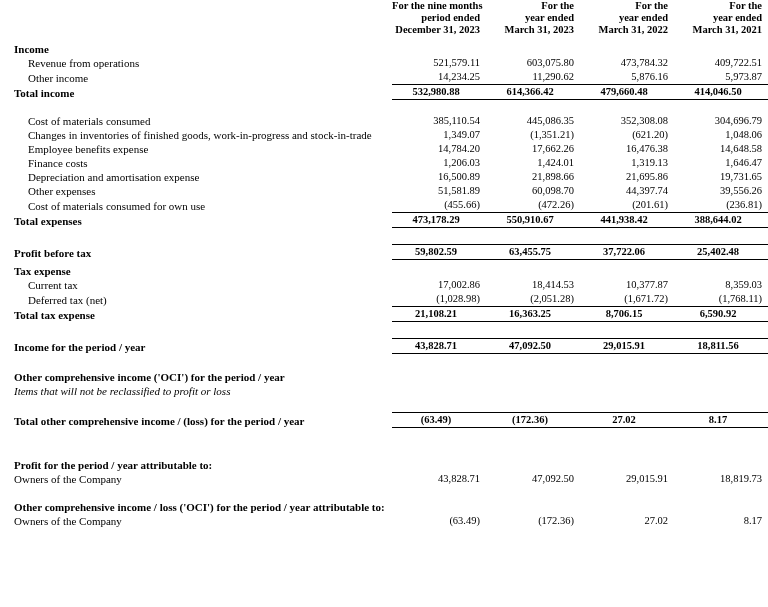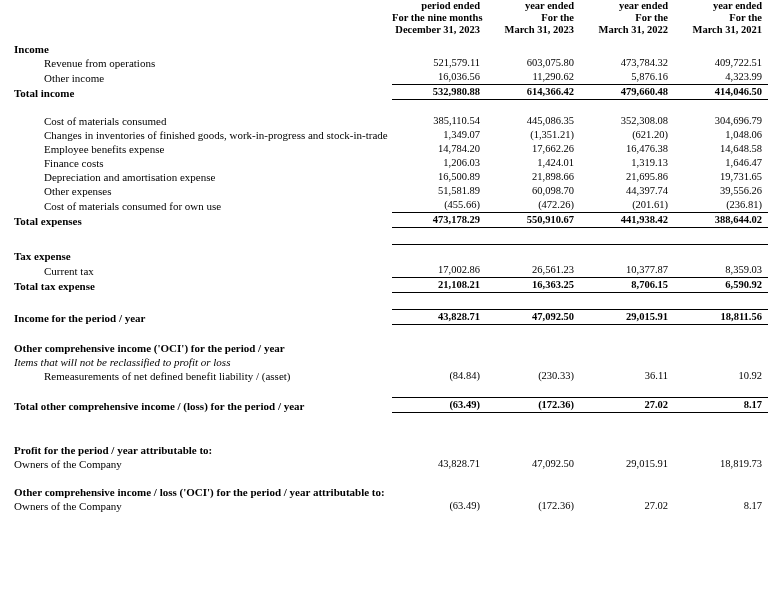--- a/index.html
+++ b/index.html
@@ -50,36 +50,36 @@
   .hdr td.lbl { padding: 0; }
 
   
   .lbl {
     text-align: left;
     padding-left: 14px;
     white-space: nowrap;
     font-size: 11px;
     line-height: 14px;
   }
-  .lbl.ind1 { padding-left: 44px; }
+  .lbl.ind1 { padding-left: 28px; }
   .lbl.b  { font-weight: bold; }
   .lbl.it { font-style: italic; }
 
   
   .num {
     text-align: right;
     padding: 0 6px 0 0;
     white-space: nowrap;
     font-size: 10.5px;
     line-height: 14px;
   }
   .num.b { font-weight: bold; }
 
   
-  .rt  { border-top: 1px solid #000; }
+  .rt  { border-top: 1px solid #000; text-align: center; }
   .rbd { border-bottom: 3px double #000; }
 
   tr.h4  td { height: 4px;  line-height: 4px;  font-size: 1px; }
   tr.h6  td { height: 6px;  line-height: 6px;  font-size: 1px; }
   tr.h8  td { height: 8px;  line-height: 8px;  font-size: 1px; }
   tr.h10 td { height: 10px; line-height: 10px; font-size: 1px; }
   tr.h14 td { height: 14px; line-height: 14px; font-size: 1px; }
 
   .spacer-cell { font-size: 1px; }
 </style>
@@ -92,31 +92,31 @@
     <col class="c-label">
         <col class="c-num">
         <col class="c-num">
         <col class="c-num">
         <col class="c-num">
   </colgroup>
 
   <tbody>
         <tr class="hdr">
     <td class="lbl"></td>
+    <td>For the nine months</td>
+    <td>For the</td>
+    <td>For the</td>
+    <td>For the</td>
+  </tr>
+  <tr class="hdr">
+    <td class="lbl"></td>
     <td>period ended</td>
     <td>year ended</td>
     <td>year ended</td>
     <td>year ended</td>
-  </tr>
-  <tr class="hdr">
-    <td class="lbl"></td>
-    <td>For the nine months</td>
-    <td>For the</td>
-    <td>For the</td>
-    <td>For the</td>
   </tr>
   <tr class="hdr">
     <td class="lbl"></td>
     <td>December 31, 2023</td>
     <td>March 31, 2023</td>
     <td>March 31, 2022</td>
     <td>March 31, 2021</td>
   </tr>
 
   <tr class="h6">
@@ -132,24 +132,24 @@
   </tr>
   <tr>
     <td class="lbl ind1">Revenue from operations</td>
     <td class="num">521,579.11</td>
     <td class="num">603,075.80</td>
     <td class="num">473,784.32</td>
     <td class="num">409,722.51</td>
   </tr>
   <tr>
     <td class="lbl ind1">Other income</td>
-    <td class="num">16,036.56</td>
+    <td class="num">14,234.25</td>
     <td class="num">11,290.62</td>
     <td class="num">5,876.16</td>
-    <td class="num">4,323.99</td>
+    <td class="num">5,973.87</td>
   </tr>
   <tr>
     <td class="lbl b">Total income</td>
     <td class="num b rt">532,980.88</td>
     <td class="num b rt">614,366.42</td>
     <td class="num b rt">479,660.48</td>
     <td class="num b rt">414,046.50</td>
   </tr>
   <tr class="h6">
     <td class="spacer-cell"></td>
@@ -224,41 +224,55 @@
     <td class="rt spacer-cell"></td>
     <td class="rt spacer-cell"></td>
     <td class="rt spacer-cell"></td>
     <td class="rt spacer-cell"></td>
   </tr>
 
   <tr class="h10">
           <td colspan="5" class="spacer-cell"></td>
         </tr>
 
+  <tr>
+    <td class="lbl b">Profit before tax</td>
+    <td class="num b rt">59,802.59</td>
+    <td class="num b rt">63,455.75</td>
+    <td class="num b rt">37,722.06</td>
+    <td class="num b rt">25,402.48</td>
+  </tr>
   <tr class="h4">
     <td class="spacer-cell"></td>
     <td class="rt spacer-cell"></td>
     <td class="rt spacer-cell"></td>
     <td class="rt spacer-cell"></td>
     <td class="rt spacer-cell"></td>
   </tr>
 
   <tr>
     <td class="lbl b">Tax expense</td>
     <td class="num"></td>
     <td class="num"></td>
     <td class="num"></td>
     <td class="num"></td>
   </tr>
   <tr>
     <td class="lbl ind1">Current tax</td>
     <td class="num">17,002.86</td>
-    <td class="num">26,561.23</td>
+    <td class="num">18,414.53</td>
     <td class="num">10,377.87</td>
     <td class="num">8,359.03</td>
+  </tr>
+  <tr>
+    <td class="lbl ind1">Deferred tax (net)</td>
+    <td class="num">(1,028.98)</td>
+    <td class="num">(2,051.28)</td>
+    <td class="num">(1,671.72)</td>
+    <td class="num">(1,768.11)</td>
   </tr>
   <tr>
     <td class="lbl b">Total tax expense</td>
     <td class="num b rt">21,108.21</td>
     <td class="num b rt">16,363.25</td>
     <td class="num b rt">8,706.15</td>
     <td class="num b rt">6,590.92</td>
   </tr>
   <tr class="h6">
     <td class="spacer-cell"></td>
@@ -298,27 +312,20 @@
     <td class="num"></td>
     <td class="num"></td>
   </tr>
   <tr>
     <td class="lbl it">Items that will not be reclassified to profit or loss</td>
     <td class="num"></td>
     <td class="num"></td>
     <td class="num"></td>
     <td class="num"></td>
   </tr>
-  <tr>
-    <td class="lbl ind1">Remeasurements of net defined benefit liability / (asset)</td>
-    <td class="num">(84.84)</td>
-    <td class="num">(230.33)</td>
-    <td class="num">36.11</td>
-    <td class="num">10.92</td>
-  </tr>
 
   <tr class="h14">
           <td colspan="5" class="spacer-cell"></td>
         </tr>
 
   <tr>
     <td class="lbl b">Total other comprehensive income / (loss) for the period / year</td>
     <td class="num b rt">(63.49)</td>
     <td class="num b rt">(172.36)</td>
     <td class="num b rt">27.02</td>

